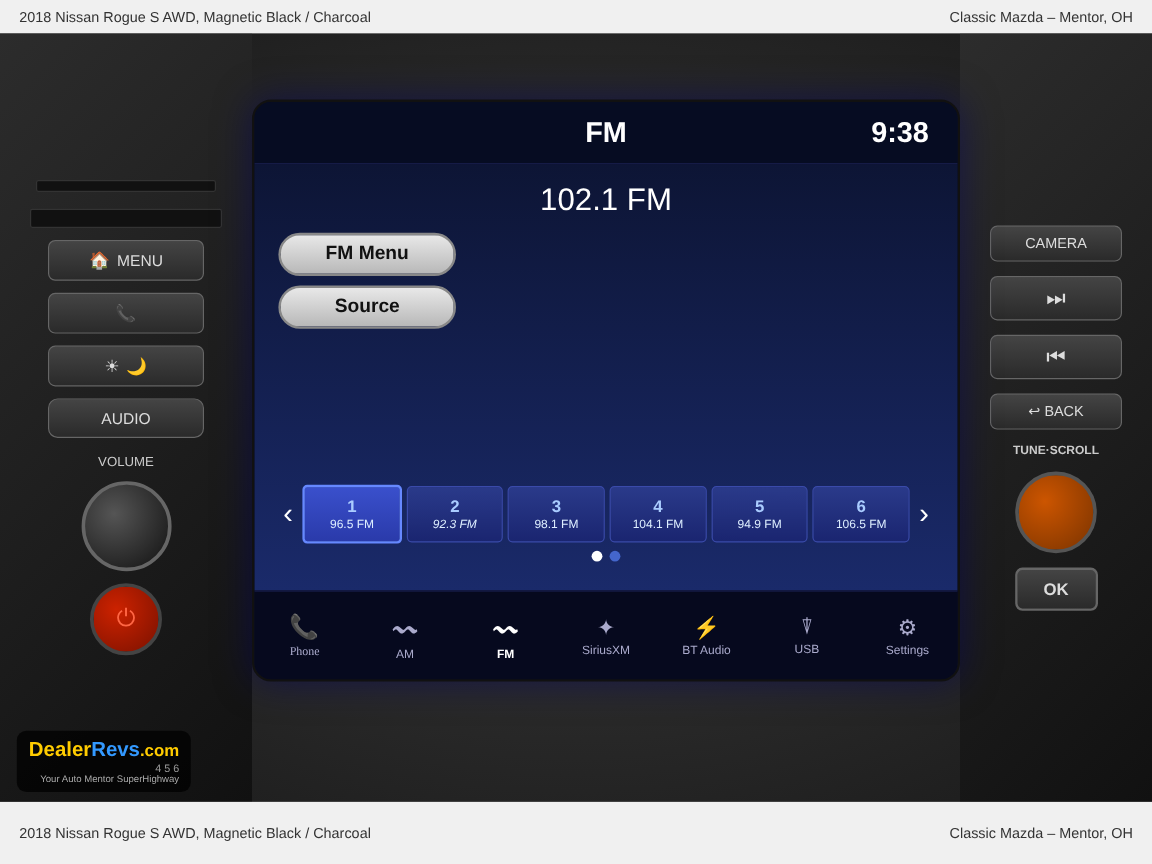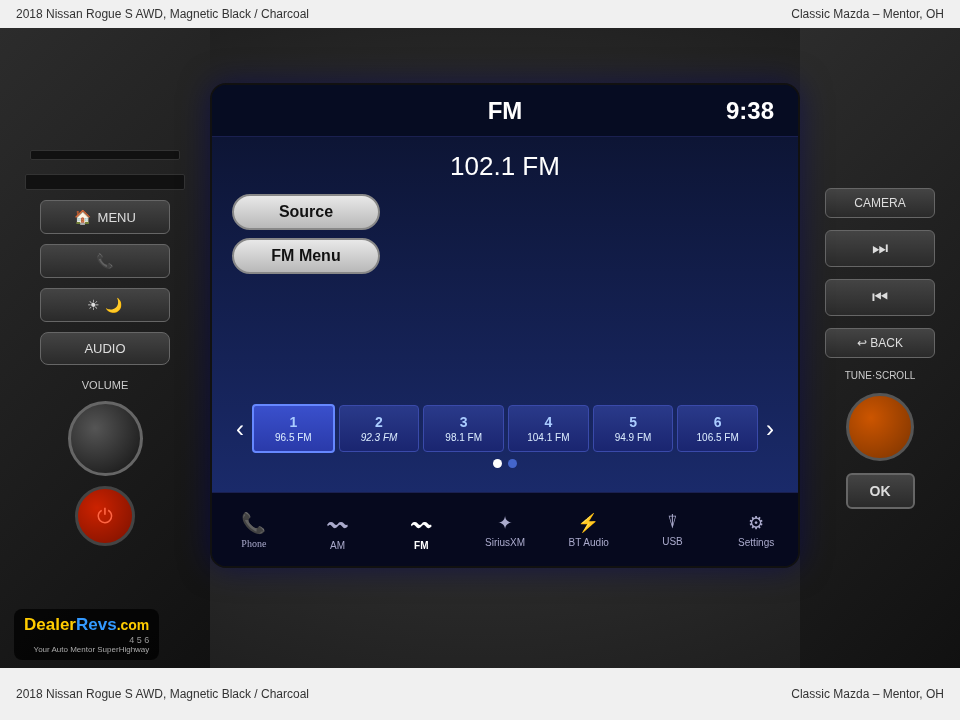--- a/index.html
+++ b/index.html
@@ -59,21 +59,21 @@
     </div>
 
     <div style="background:linear-gradient(180deg,#444,#2a2a2a);border:1px solid #666;border-radius:6px;color:#ddd;padding:7px 0;font-size:18px;width:110px;text-align:center;cursor:pointer;">⏭</div>
 
     <div style="background:linear-gradient(180deg,#444,#2a2a2a);border:1px solid #666;border-radius:6px;color:#ddd;padding:7px 0;font-size:18px;width:110px;text-align:center;cursor:pointer;">⏮</div>
 
     <div style="background:linear-gradient(180deg,#444,#2a2a2a);border:1px solid #666;border-radius:6px;color:#ddd;padding:7px 0;font-size:12px;width:110px;text-align:center;cursor:pointer;">
       ↩ <span>BACK</span>
     </div>
 
-    <div style="color:#ccc;font-size:10px;text-align:center;">
+    <div style="color:#ccc;font-size:10px;text-align:center;font-weight:bold;">
       <span>TUNE·SCROLL</span>
     </div>
     <div style="width:68px;height:68px;border-radius:50%;background:radial-gradient(circle at 35% 35%,#cc5500,#7a3300);border:3px solid #555;display:flex;align-items:center;justify-content:center;cursor:pointer;color:#ff9944;font-size:9px;text-align:center;"></div>
 
     <div style="background:linear-gradient(180deg,#444,#2a2a2a);border:2px solid #666;border-radius:6px;color:#ddd;padding:8px 22px;font-size:14px;font-weight:bold;cursor:pointer;">
       <span>OK</span>
     </div>
   </div>
 
   <div style="position:absolute;left:210px;top:55px;width:590px;height:485px;background:#0a0f2a;border-radius:16px;border:2px solid #111;display:flex;flex-direction:column;overflow:hidden;box-shadow:0 0 30px rgba(0,0,100,0.5);">
@@ -85,24 +85,24 @@
     </div>
 
     <div style="flex:1;background:linear-gradient(180deg,#0d1535 0%,#1a2a6a 100%);padding:14px 20px 22px 20px;display:flex;flex-direction:column;">
 
       <div style="font-size:26px;color:#fff;text-align:center;margin-bottom:12px;font-weight:300;">
         <span>102.1 FM</span>
       </div>
 
       <div style="display:flex;flex-direction:column;gap:8px;margin-bottom:12px;">
         <div style="background:linear-gradient(180deg,#e8e8e8,#b8b8b8);border:2px solid #888;border-radius:22px;padding:7px 22px;font-size:16px;font-weight:bold;color:#111;cursor:pointer;width:148px;text-align:center;">
-          <span>Source</span>
+          <span>FM Menu</span>
         </div>
         <div style="background:linear-gradient(180deg,#e8e8e8,#b8b8b8);border:2px solid #888;border-radius:22px;padding:7px 22px;font-size:16px;font-weight:bold;color:#111;cursor:pointer;width:148px;text-align:center;">
-          <span>FM Menu</span>
+          <span>Source</span>
         </div>
       </div>
 
       <div style="display:flex;align-items:center;gap:4px;margin-top:auto;">
         <div style="font-size:24px;color:#fff;cursor:pointer;padding:0 4px;user-select:none;">‹</div>
 
         <div style="flex:1;background:linear-gradient(180deg,#3a50cc,#2a3aaa);border:2px solid #6688ff;border-radius:4px;color:#fff;font-size:11px;padding:8px 4px;cursor:pointer;text-align:center;min-width:0;">
           <span style="font-size:14px;font-weight:bold;color:#aaccff;display:block;">1</span>
           <span style="font-size:10px;color:#ddeeff;display:block;margin-top:2px;">96.5 FM</span>
         </div>

